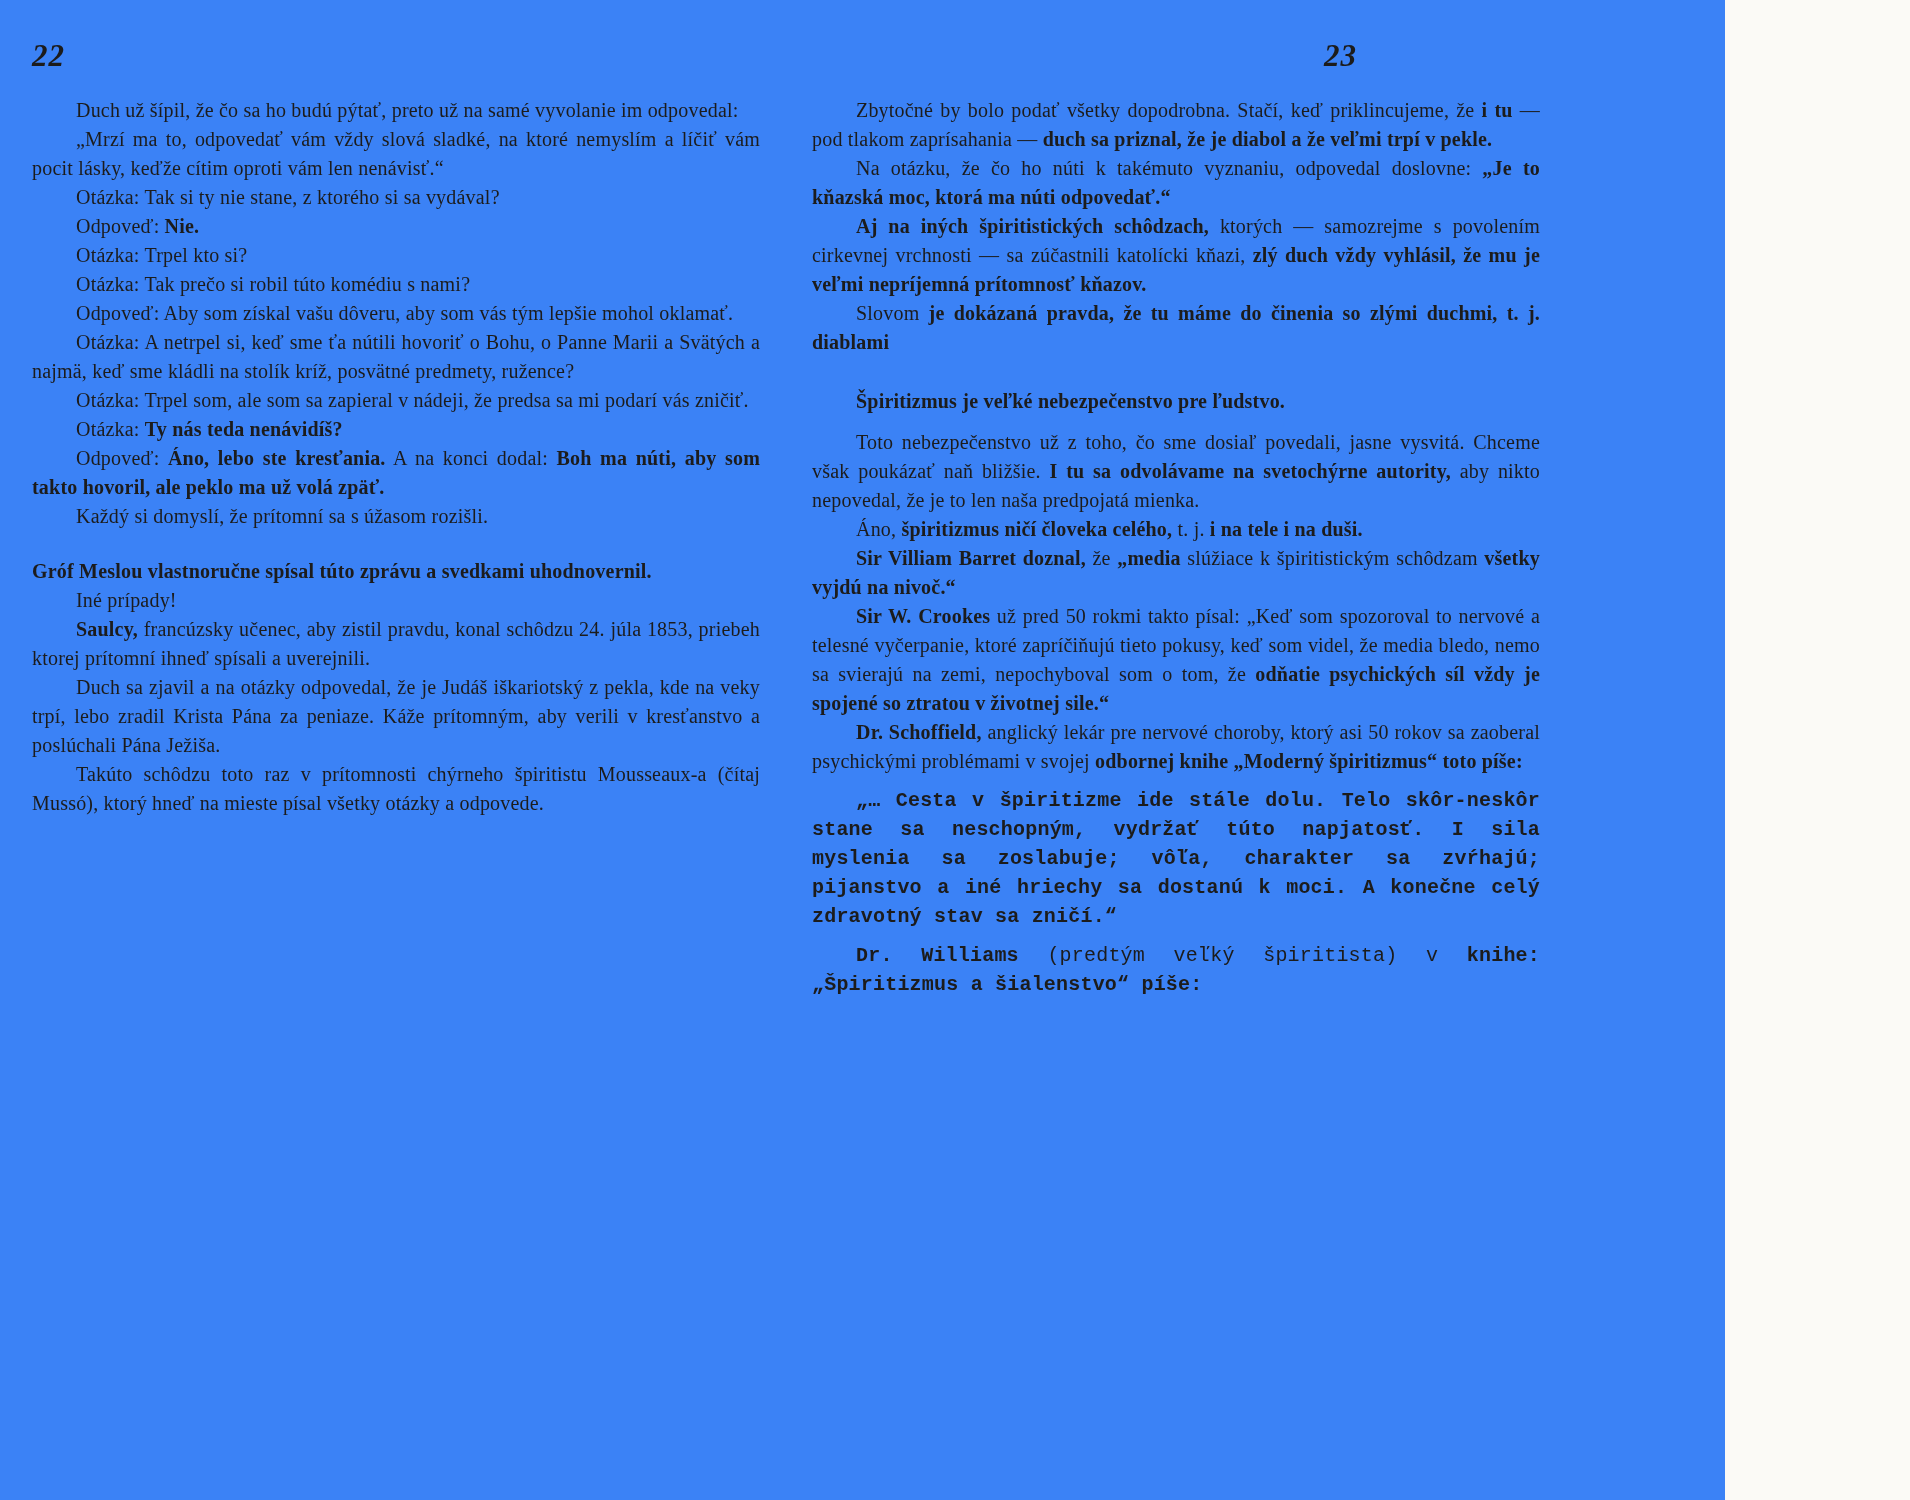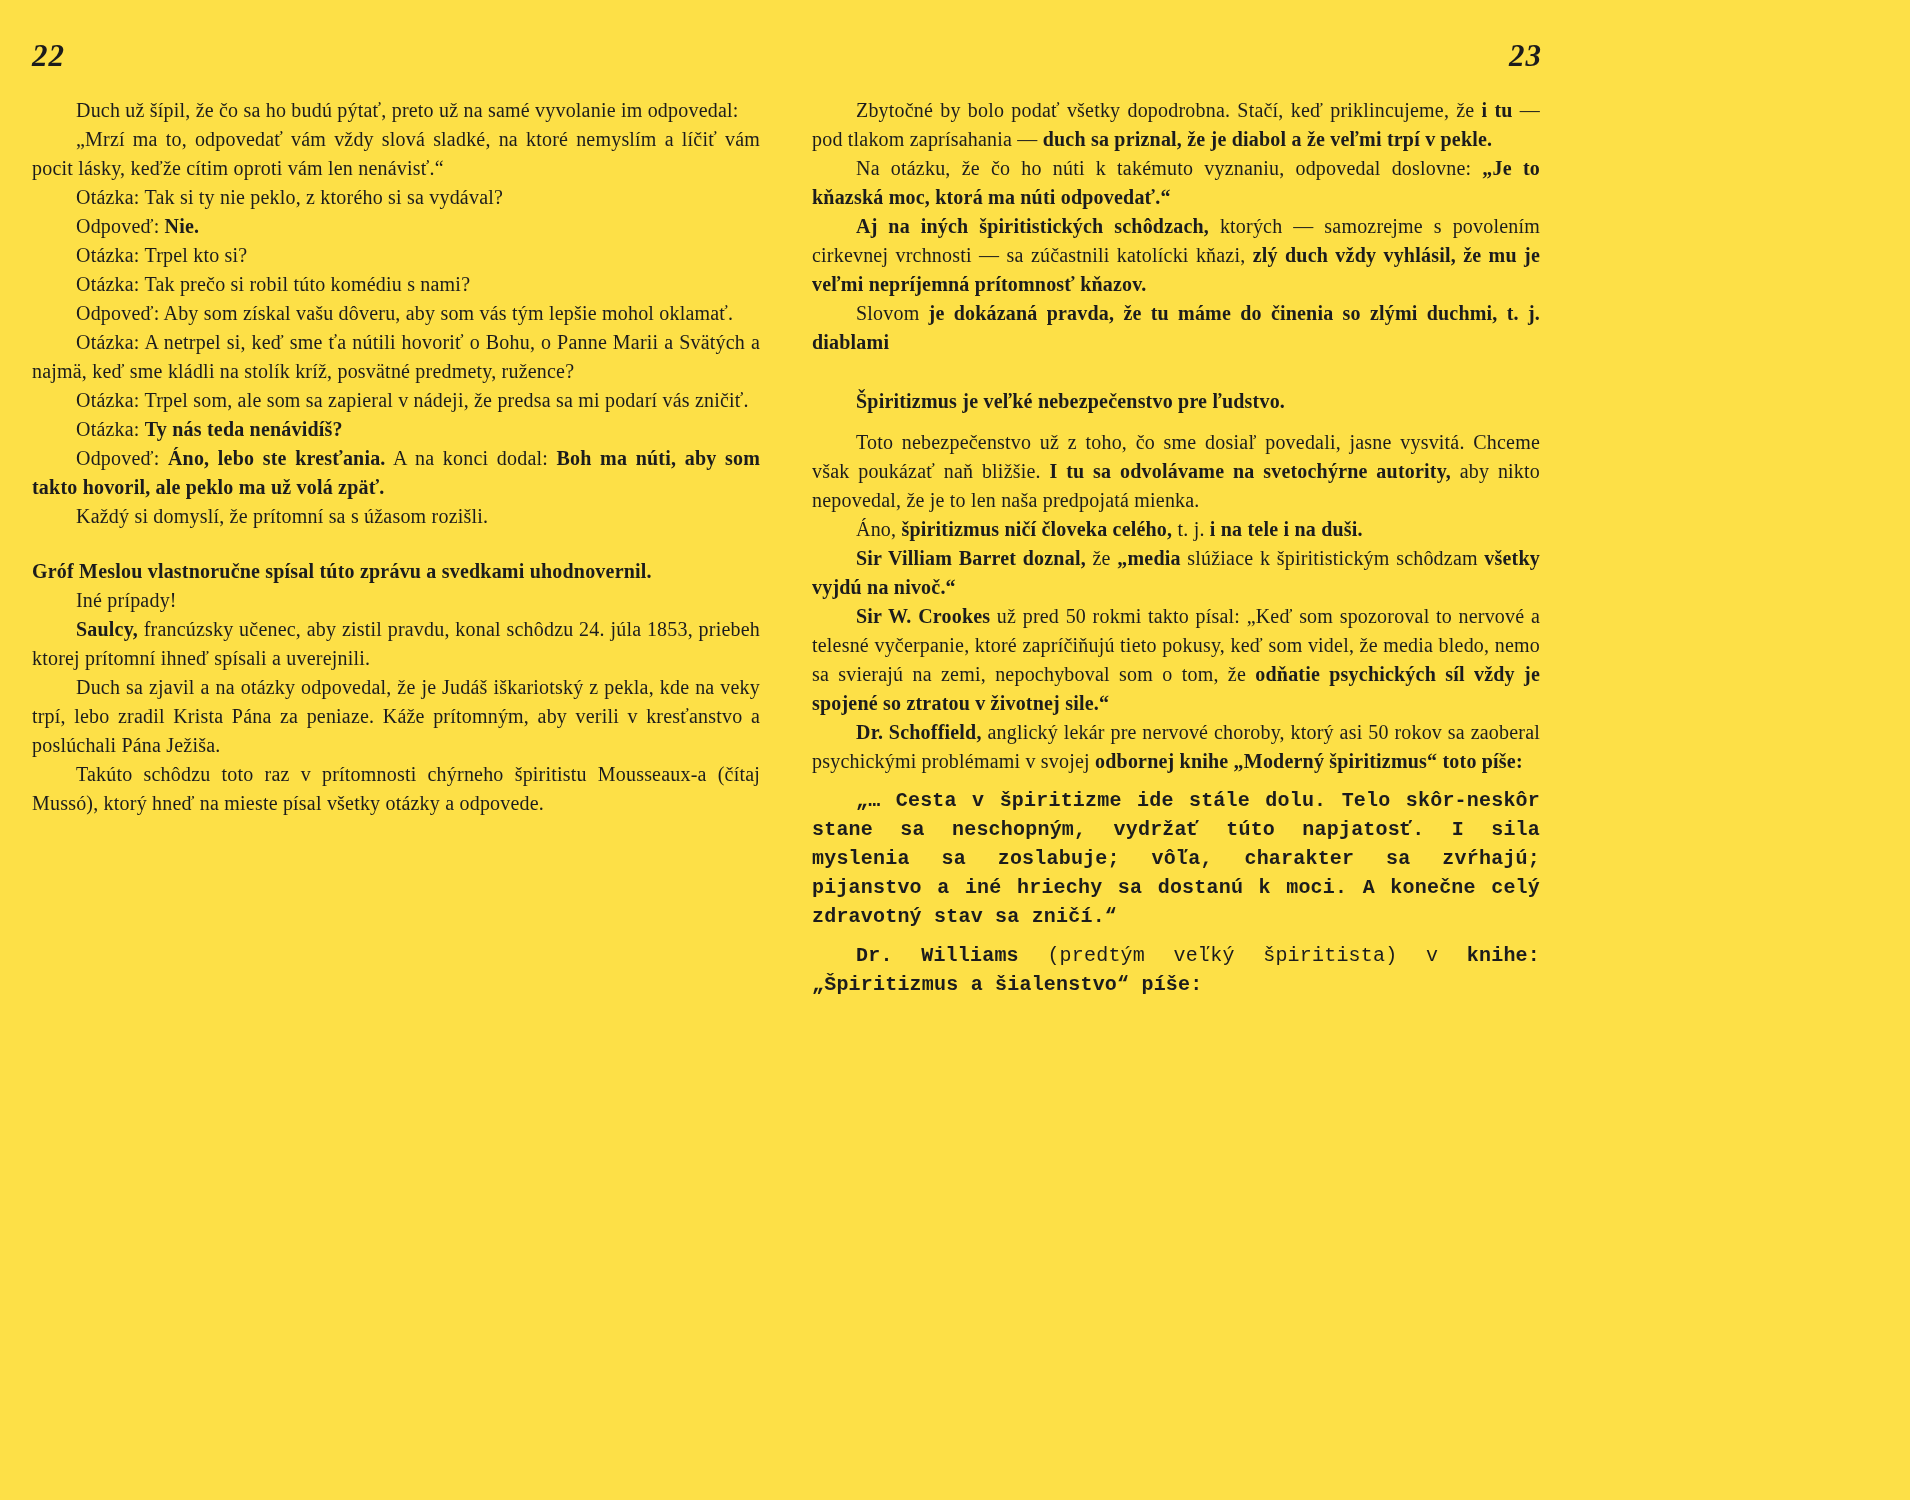--- a/index.html
+++ b/index.html
@@ -2,23 +2,23 @@
 <html><head>
 <meta charset="utf-8">
 <style>
   html, body {
     margin: 0;
     padding: 0;
     background: #fbfaf6;
   }
   .sheet {
     position: relative;
-    width: 1910px;
+    width: 1725px;
     height: 1500px;
-    background: #fde047;
+    background: #3b82f6;
     overflow: hidden;
     font-family: "Liberation Serif", "DejaVu Serif", serif;
     color: #1c1c1c;
   }
   .pagenum {
     position: absolute;
     top: 38px;
     font-size: 31px;
     font-weight: 700;
     font-style: italic;
@@ -61,21 +61,21 @@
 </head>
 <body>
 
 <div class="sheet">
   <div class="pagenum left">22</div>
   <div class="pagenum right">23</div>
   <div class="columns">
     <div class="col">
         <p class="para body"><span>Duch už šípil, že čo sa ho budú pýtať, preto už na samé vyvolanie im odpovedal:</span></p>
         <p class="para body"><span>„Mrzí ma to, odpovedať vám vždy slová sladké, na ktoré nemyslím a líčiť vám pocit lásky, keďže cítim oproti vám len nenávisť.“</span></p>
-        <p class="para body"><span>Otázka: Tak si ty nie peklo, z ktorého si sa vydával?</span></p>
+        <p class="para body"><span>Otázka: Tak si ty nie stane, z ktorého si sa vydával?</span></p>
         <p class="para body"><span>Odpoveď: </span><span class="b">Nie.</span></p>
         <p class="para body"><span>Otázka: Trpel kto si?</span></p>
         <p class="para body"><span>Otázka: Tak prečo si robil túto komédiu s nami?</span></p>
         <p class="para body"><span>Odpoveď: Aby som získal vašu dôveru, aby som vás tým lepšie mohol oklamať.</span></p>
         <p class="para body"><span>Otázka: A netrpel si, keď sme ťa nútili hovoriť o Bohu, o Panne Marii a Svätých a najmä, keď sme kládli na stolík kríž, posvätné predmety, ružence?</span></p>
         <p class="para body"><span>Otázka: Trpel som, ale som sa zapieral v nádeji, že predsa sa mi podarí vás zničiť.</span></p>
         <p class="para body"><span>Otázka: </span><span class="b">Ty nás teda nenávidíš?</span></p>
         <p class="para body"><span>Odpoveď: </span><span class="b">Áno, lebo ste kresťania.</span><span> A na konci dodal: </span><span class="b">Boh ma núti, aby som takto hovoril, ale peklo ma už volá zpäť.</span></p>
         <p class="para body"><span>Každý si domyslí, že prítomní sa s úžasom rozišli.</span></p>
         <p class="para section"><span class="b">Gróf Meslou vlastnoručne spísal túto zprávu a svedkami uhodnovernil.</span></p>

